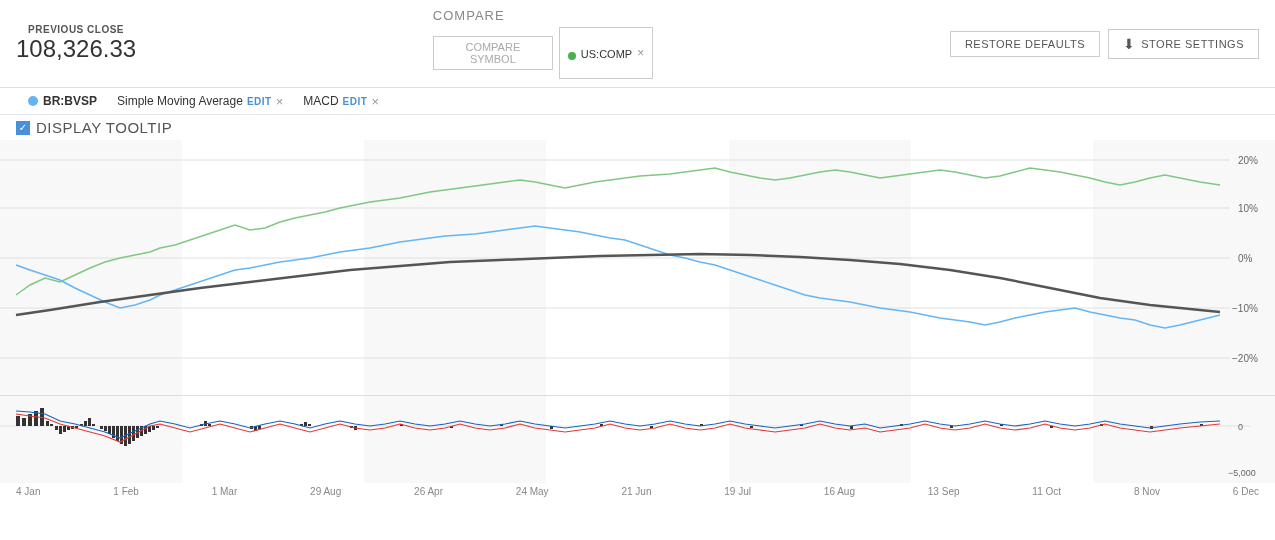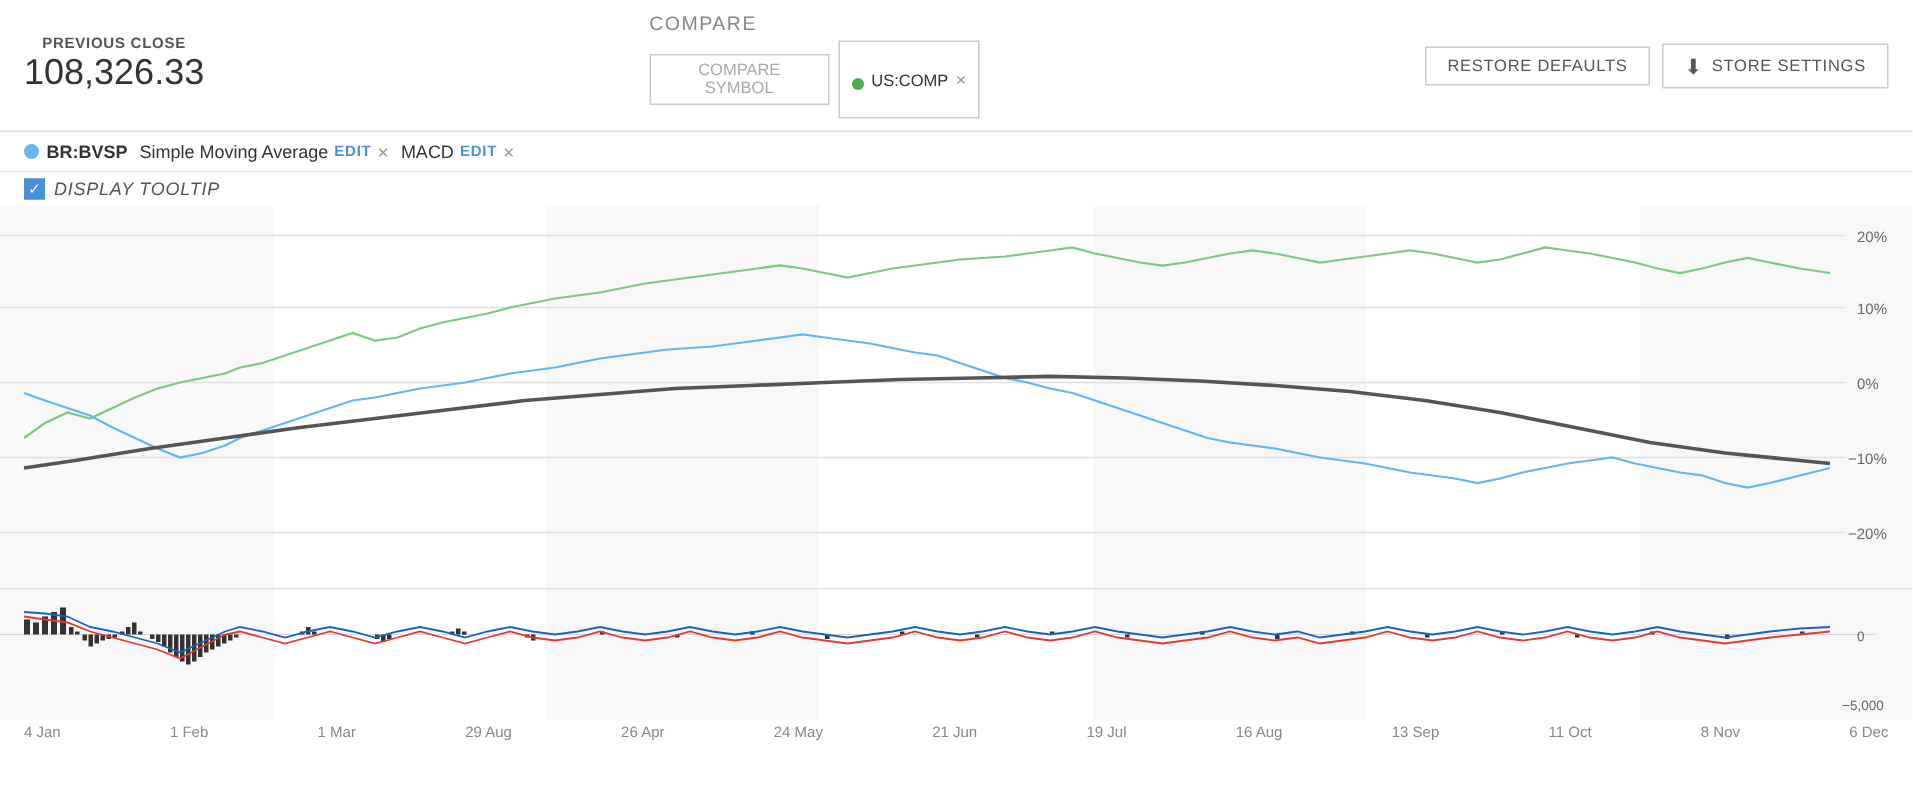--- a/index.html
+++ b/index.html
@@ -56,22 +56,22 @@
       background: #fff;
       cursor: pointer;
       letter-spacing: 0.5px;
     }
     .store-btn { display: flex; align-items: center; gap: 6px; }
     .store-icon { font-size: 14px; color: #555; }
 
     .indicators-bar {
       display: flex;
       align-items: center;
-      padding: 6px 16px;
-      gap: 8px;
+      padding: 6px 28px;
+      gap: 20px;
       border-bottom: 1px solid #e8e8e8;
     }
     .indicator-symbol {
       display: flex;
       align-items: center;
       gap: 5px;
       font-size: 12px;
       font-weight: bold;
       color: #333;
     }
@@ -110,21 +110,21 @@
     .tooltip-checkbox {
       width: 14px; height: 14px;
       border: 1px solid #4a90d9;
       background: #4a90d9;
       display: inline-flex;
       align-items: center;
       justify-content: center;
       cursor: pointer;
     }
     .tooltip-checkbox::after { content: '✓'; color: white; font-size: 10px; }
-    .tooltip-label { font-size: 12px; color: #555; letter-spacing: 0.5px; cursor: pointer; font-style: italic; }
+    .tooltip-label { font-size: 15px; color: #555; letter-spacing: 0.5px; cursor: pointer; }
 
     .sma-label {
       position: absolute;
       top: 4px;
       left: 16px;
       font-size: 10px;
       color: #666;
     }
 
     .main-chart { width: 100%; height: 280px; position: relative; }

